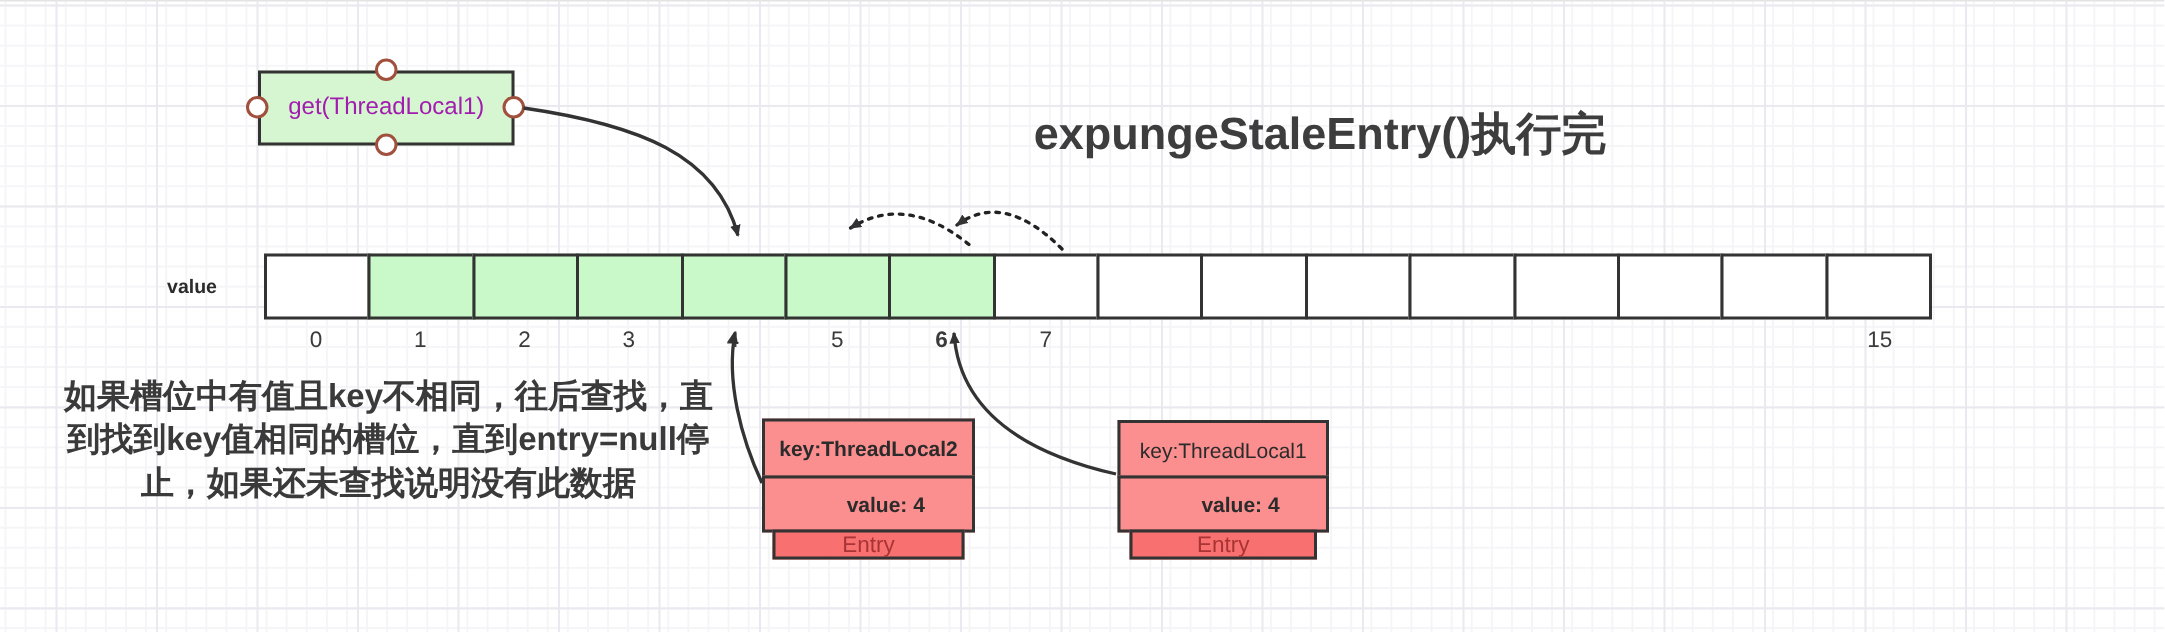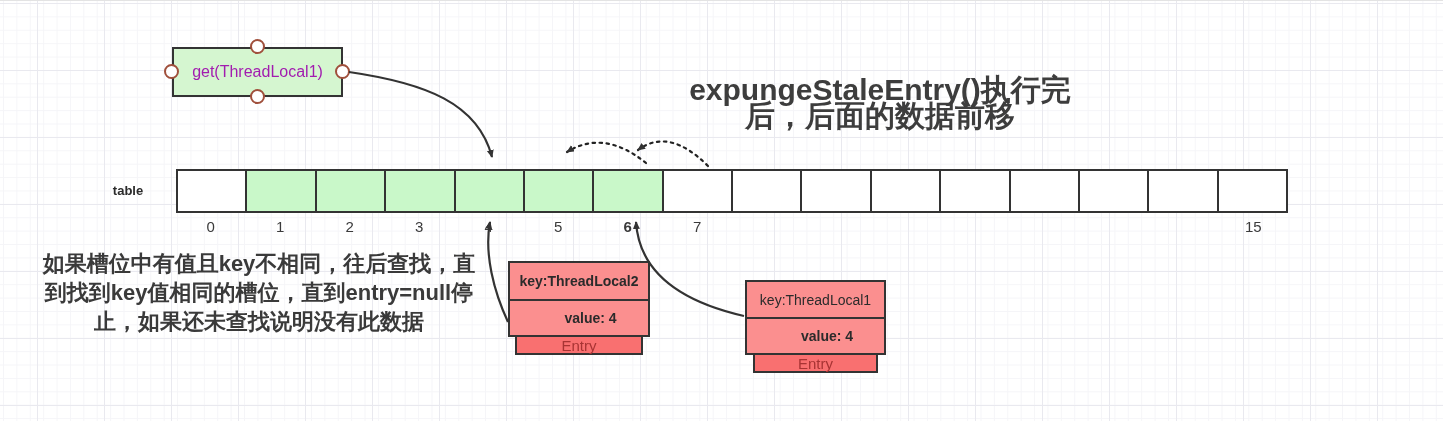--- a/index.html
+++ b/index.html
@@ -83,24 +83,23 @@
   <div class="abs get-box">
     <span>get(ThreadLocal1)</span>
   </div>
   <div class="abs handle" style="left:250px;top:38px;"></div>
   <div class="abs handle" style="left:250px;top:88px;"></div>
   <div class="abs handle" style="left:164px;top:63px;"></div>
   <div class="abs handle" style="left:335px;top:63px;"></div>
 
   <div class="abs title-text">
     <div>expungeStaleEntry()执行完</div>
-    <div>后，后面的数据前移</div>
   </div>
 
-  <div class="abs table-label">table</div>
+  <div class="abs table-label">value</div>
   <div class="abs table-row">
       <div class="cell"></div>
       <div class="cell green"></div>
       <div class="cell green"></div>
       <div class="cell green"></div>
       <div class="cell green"></div>
       <div class="cell green"></div>
       <div class="cell green"></div>
       <div class="cell"></div>
       <div class="cell"></div>
@@ -130,21 +129,21 @@
       <div class="idx"></div>
       <div class="idx">15</div>
     </div>
 
   <div class="abs note-text">
     <div>如果槽位中有值且key不相同，往后查找，直</div>
     <div>到找到key值相同的槽位，直到entry=null停</div>
     <div>止，如果还未查找说明没有此数据</div>
   </div>
 
-  <div class="abs entry-card card1" style="left:508px;top:260px;">
+  <div class="abs entry-card card1" style="left:508px;top:278px;">
     <div class="e-cell e-key bold">key:ThreadLocal2</div>
     <div class="e-cell e-val">value: 4</div>
     <div class="e-cell e-foot">Entry</div>
   </div>
 
   <div class="abs entry-card card2" style="left:745px;top:279px;">
     <div class="e-cell e-key">key:ThreadLocal1</div>
     <div class="e-cell e-val">value: 4</div>
     <div class="e-cell e-foot">Entry</div>
   </div>

